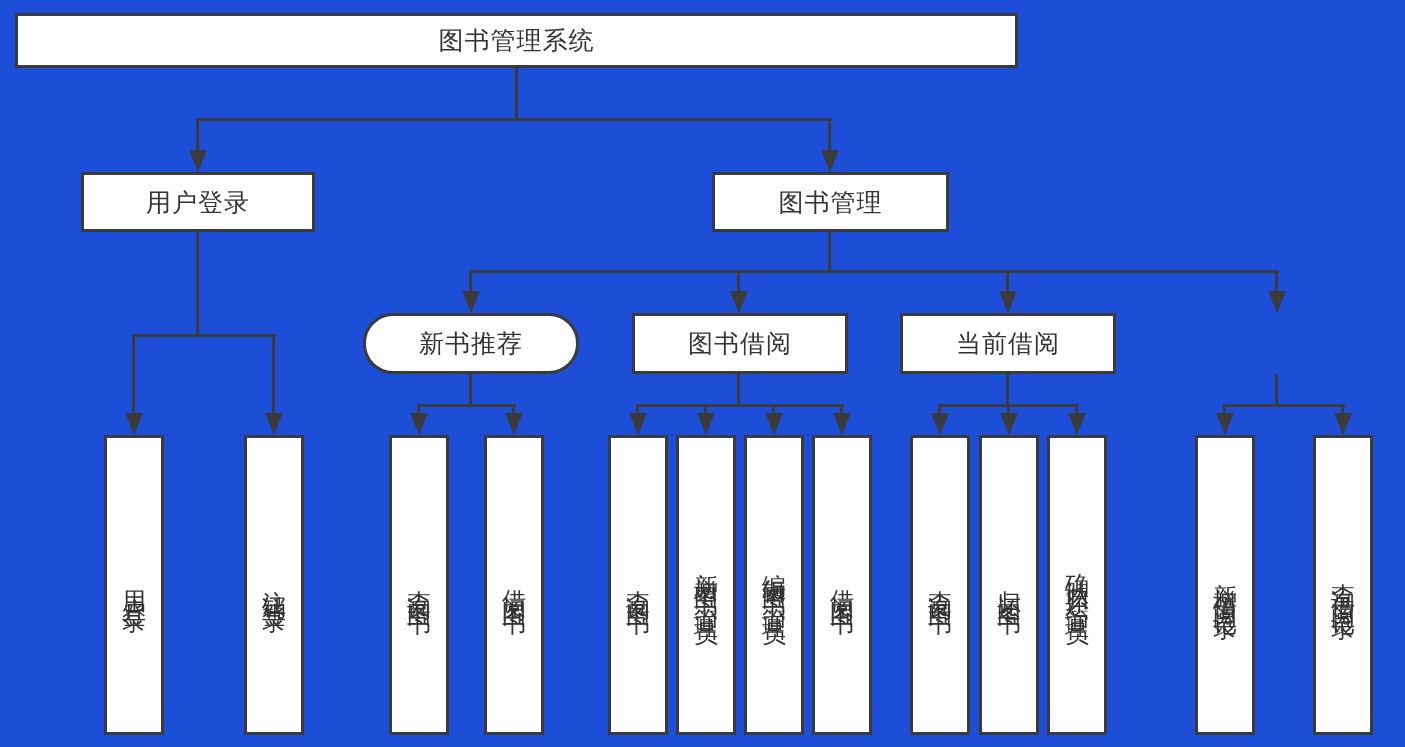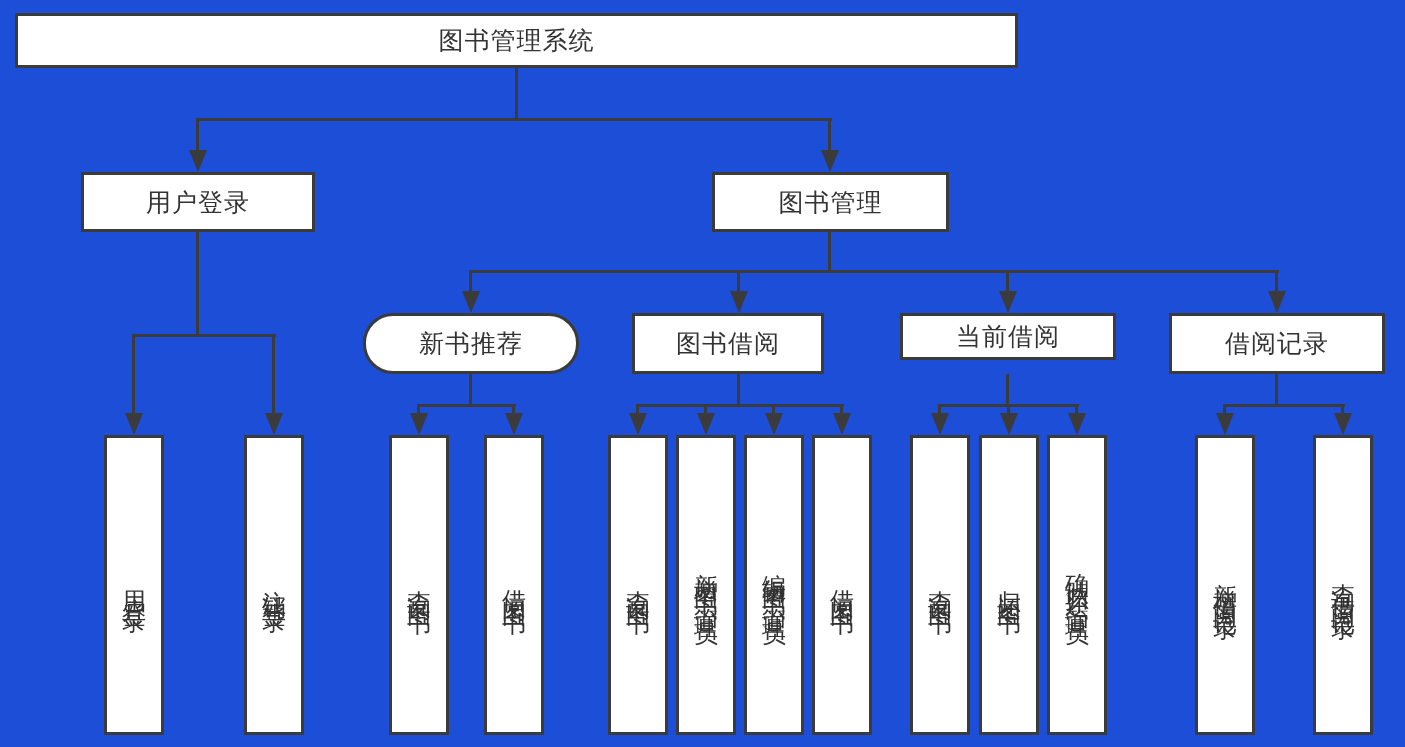--- a/index.html
+++ b/index.html
@@ -57,23 +57,22 @@
   <div class="vline" style="left:469px;top:270px;height:24px;"></div>
   <div class="arrow" style="left:462px;top:291px;"></div>
   <div class="vline" style="left:737px;top:270px;height:24px;"></div>
   <div class="arrow" style="left:730px;top:291px;"></div>
   <div class="vline" style="left:1006px;top:270px;height:24px;"></div>
   <div class="arrow" style="left:999px;top:291px;"></div>
   <div class="vline" style="left:1275px;top:270px;height:24px;"></div>
   <div class="arrow" style="left:1268px;top:291px;"></div>
 
   <div class="box" style="left:363px;top:313px;width:216px;height:61px;border-radius:30px;">新书推荐</div>
-  <div class="box" style="left:632px;top:313px;width:192px;height:61px;">图书借阅</div>
-  <div class="box" style="left:900px;top:313px;width:216px;height:47px;">当前借阅</div>
-  <div class="box" style="left:1169px;top:313px;width:216px;height:61px;">借阅记录</div>
+  <div class="box" style="left:632px;top:313px;width:216px;height:61px;">图书借阅</div>
+  <div class="box" style="left:900px;top:313px;width:216px;height:61px;">当前借阅</div>
 
   <div class="vline" style="left:469px;top:374px;height:32px;"></div>
   <div class="hline" style="left:417px;top:404px;width:99px;"></div>
   <div class="vline" style="left:417px;top:404px;height:12px;"></div>
   <div class="arrow" style="left:410px;top:413px;"></div>
   <div class="vline" style="left:512px;top:404px;height:12px;"></div>
   <div class="arrow" style="left:505px;top:413px;"></div>
 
   <div class="vline" style="left:737px;top:374px;height:32px;"></div>
   <div class="hline" style="left:636px;top:404px;width:208px;"></div>

